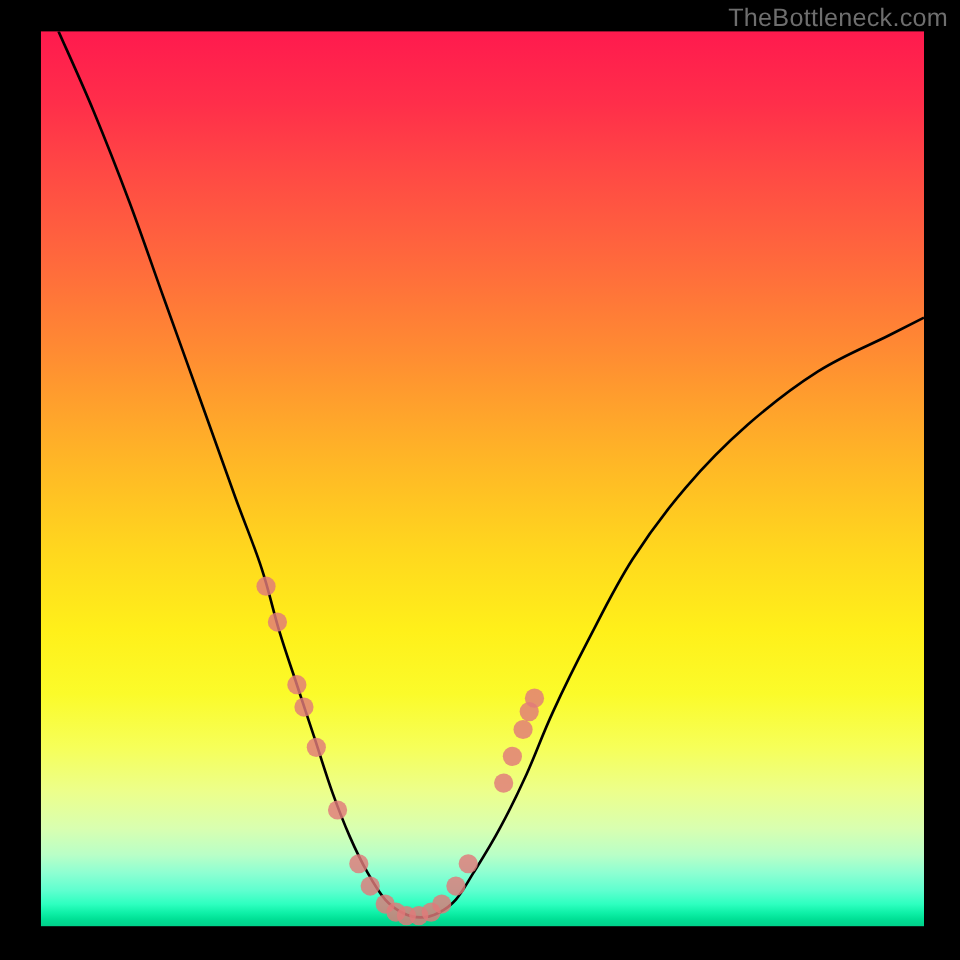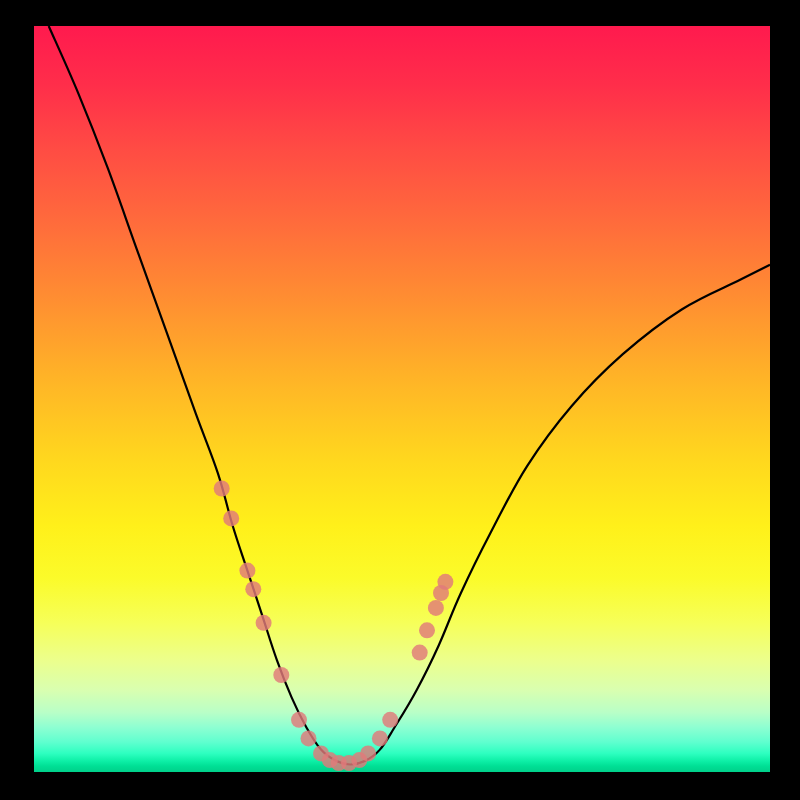--- a/index.html
+++ b/index.html
@@ -101,13 +101,14 @@
           <circle cx="345.9" cy="712.4" r="8" fill="#e07a7a" fill-opacity="0.82"></circle>
           <circle cx="356.2" cy="693.8" r="8" fill="#e07a7a" fill-opacity="0.82"></circle>
           <circle cx="385.7" cy="626.6" r="8" fill="#e07a7a" fill-opacity="0.82"></circle>
           <circle cx="393.0" cy="604.3" r="8" fill="#e07a7a" fill-opacity="0.82"></circle>
           <circle cx="401.9" cy="581.9" r="8" fill="#e07a7a" fill-opacity="0.82"></circle>
           <circle cx="407.0" cy="567.0" r="8" fill="#e07a7a" fill-opacity="0.82"></circle>
           <circle cx="411.4" cy="555.8" r="8" fill="#e07a7a" fill-opacity="0.82"></circle>
         </g>
     </svg>
   </div>
+  <div class="watermark">TheBottleneck.com</div>
 </div>
 
 </body></html>

